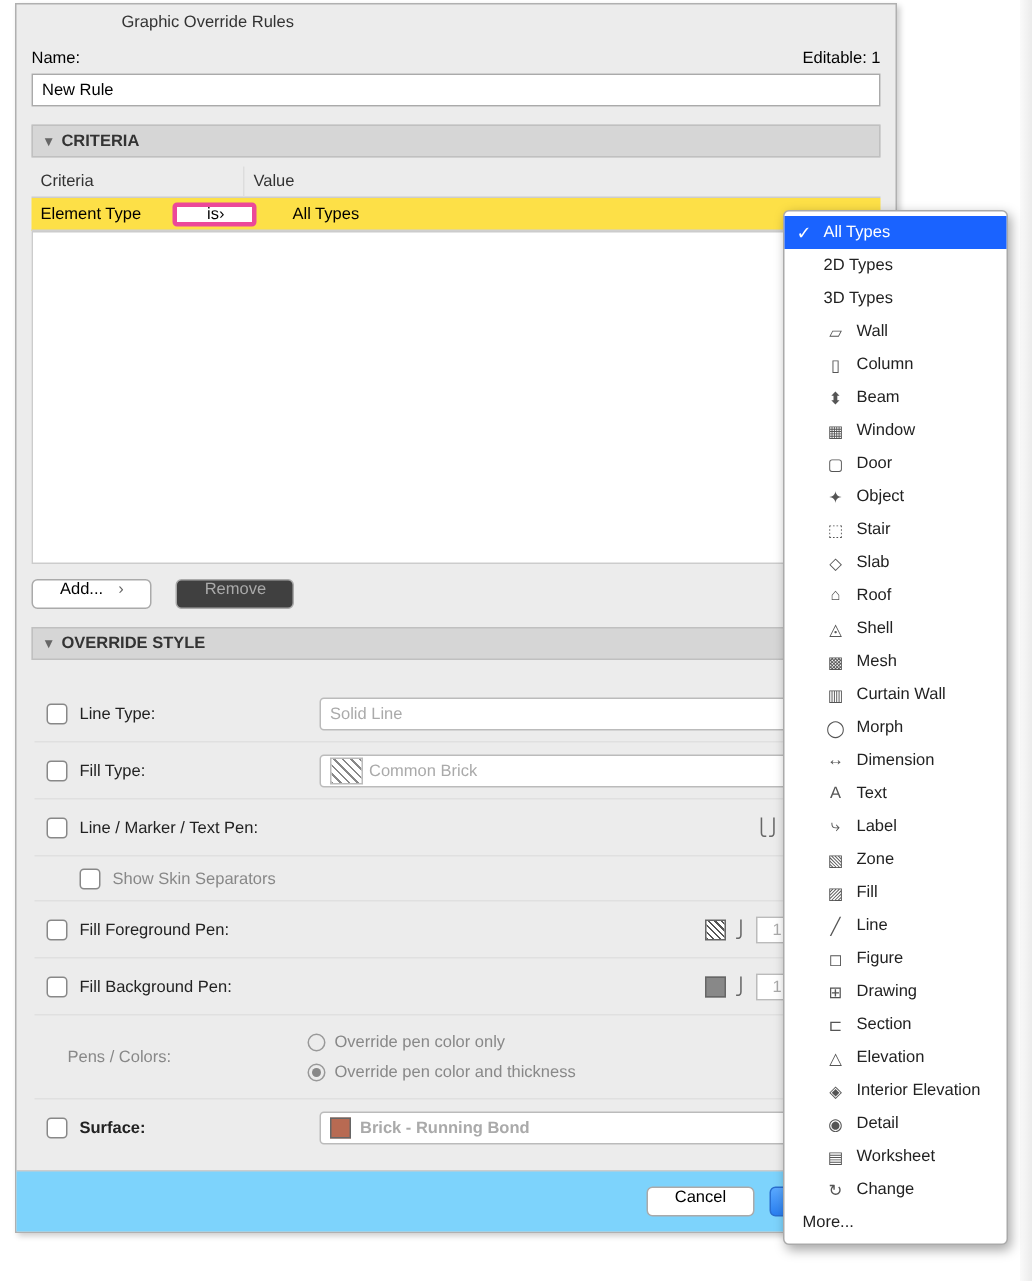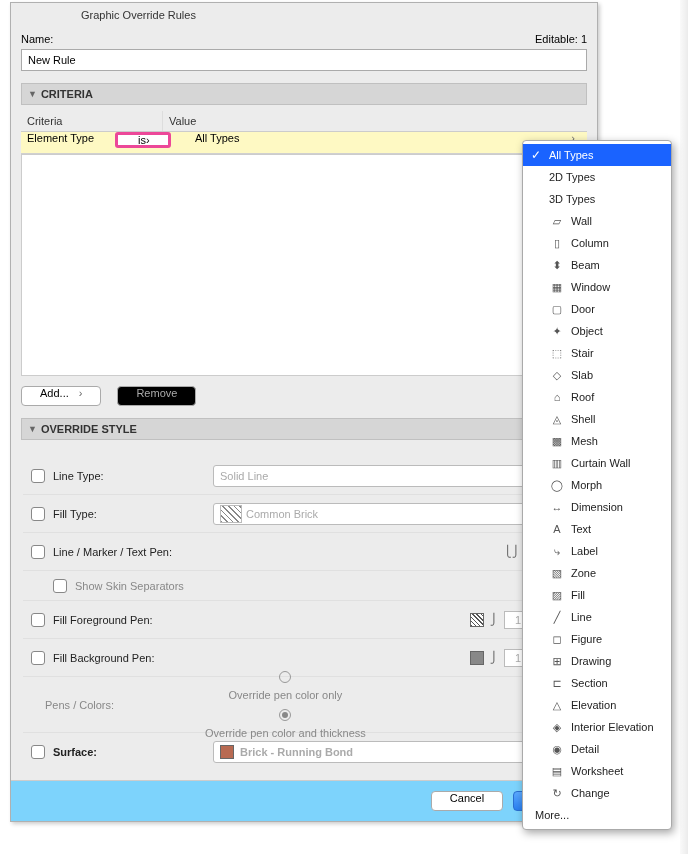--- a/index.html
+++ b/index.html
@@ -8,49 +8,49 @@
   .title { text-align: left; padding: 6px 0 6px 70px; color: #333; }
   .body { padding: 6px 10px 10px 10px; }
   .name-row { display: flex; justify-content: space-between; align-items: center; margin-bottom: 4px; }
   .name-input { width: 100%; height: 22px; border: 1px solid #aaa; padding: 0 6px; background: #fff; }
   .section-header { margin-top: 12px; background: #d6d6d6; border: 1px solid #c0c0c0; padding: 4px 6px; font-weight: bold; color: #333; display: flex; align-items: center; gap: 4px; }
   .tri { font-size: 9px; color: #666; }
   .criteria-header-row { display: flex; border-bottom: 1px solid #ccc; margin-top: 6px; }
   .criteria-header-row .ch { padding: 4px 6px; color: #333; }
   .ch-col1 { width: 142px; border-right: 1px solid #ddd; }
   .ch-col2 { flex: 1; }
-  .criteria-row { display: flex; background: #fef9c3; border-bottom: 1px solid #d0d0d0; height: 22px; padding: 0 6px; }
+  .criteria-row { display: flex; align-items: center; background: #fde047; border-bottom: 1px solid #d0d0d0; height: 22px; padding: 0 6px; }
   .crit-label { width: 88px; }
   .is-select { width: 56px; height: 16px; border: 3px solid #ec4899; background: #fff; border-radius: 3px; display: flex; align-items: center; justify-content: space-between; padding: 0 20px; font-size: 10px; }
   .crit-value { flex: 1; padding-left: 24px; }
   .crit-arrow { width: 16px; text-align: center; color: #666; }
   .criteria-canvas { background: #fff; border: 1px solid #ccc; height: 222px; }
   .crit-buttons { display: flex; gap: 16px; margin-top: 10px; }
   .btn { height: 20px; border: 1px solid #aaa; background: #fff; border-radius: 4px; padding: 0 18px; display: flex; justify-content: center; }
-  .btn.disabled { color: #aaa; background: #000000; }
+  .btn.disabled { color: #aaa; background: #404040; }
   .style-body { padding: 17px 2px; }
   .style-row { display: flex; align-items: center; height: 38px; border-bottom: 1px solid #e0e0e0; }
   .style-row:last-child { border-bottom: none; font-weight: bold; }
   .chk { width: 14px; height: 14px; border: 1px solid #888; border-radius: 3px; background: #fff; margin: 0 8px; flex-shrink: 0; }
   .chk.indent { margin-left: 30px; }
   .row-label { color: #222; width: 160px; }
   .row-label.disabled { color: #888; }
   .dd { height: 22px; border: 1px solid #bbb; background: #fff; border-radius: 3px; display: flex; align-items: center; padding: 0 6px; color: #aaa; }
   .dd .chev { margin-left: auto; color: #777; }
   .pen-group { margin-left: auto; display: flex; align-items: center; gap: 6px; padding-right: 4px; }
   .pen-num { width: 28px; height: 18px; border: 1px solid #bbb; background: #fff; text-align: center; color: #aaa; display:flex; align-items:center; justify-content:center; }
   .sep { width: 1px; height: 16px; background: #ccc; }
   .swatch { width: 14px; height: 14px; background: #111; border: 1px solid #666; }
   .swatch.grey { background: #888; }
   .swatch.hatch { background: repeating-linear-gradient(45deg, #555 0, #555 1px, #fff 1px, #fff 3px); }
   .swatch.brick { background: #b86a52; }
   .swatch.dots { background-image: radial-gradient(#333 1px, #fff 1px); background-size: 4px 4px; width: 22px; }
   .nullicon { color: #999; font-size: 14px; width: 16px; text-align: center; }
   .radio-group { display: flex; flex-direction: column; gap: 8px; padding: 6px 0; }
-  .radio-row { display: flex; align-items: center; gap: 6px; color: #888; flex-direction: column; }
+  .radio-row { display: flex; align-items: center; gap: 6px; color: #888; }
   .radio { width: 12px; height: 12px; border: 1px solid #999; border-radius: 50%; display:flex; align-items:center; justify-content:center; }
   .radio.sel::after { content:''; width:6px; height:6px; background:#888; border-radius:50%; }
   .footer { display: flex; justify-content: flex-end; gap: 10px; padding: 10px; border-top: 1px solid #ccc; background: #7dd3fc; position: absolute; bottom: 0; left: 0; right: 0; }
   .btn.primary { background: linear-gradient(#5aa9ff, #2a7ff0); color: #fff; border-color: #2a6fd0; padding: 0 28px; }
 
   
   .popup { position: absolute; left: 522px; top: 140px; width: 150px; background: #fff; border: 1px solid #aaa; box-shadow: 2px 3px 8px rgba(0,0,0,0.35); border-radius: 4px; padding: 3px 0; z-index: 10; }
   .popup-item { display: flex; align-items: center; height: 22px; padding: 0 10px 0 26px; position: relative; color: #222; }
   .popup-item.selected { background: #1a63ff; color: #fff; }
   .popup-item.selected .check { color: #fff; }

